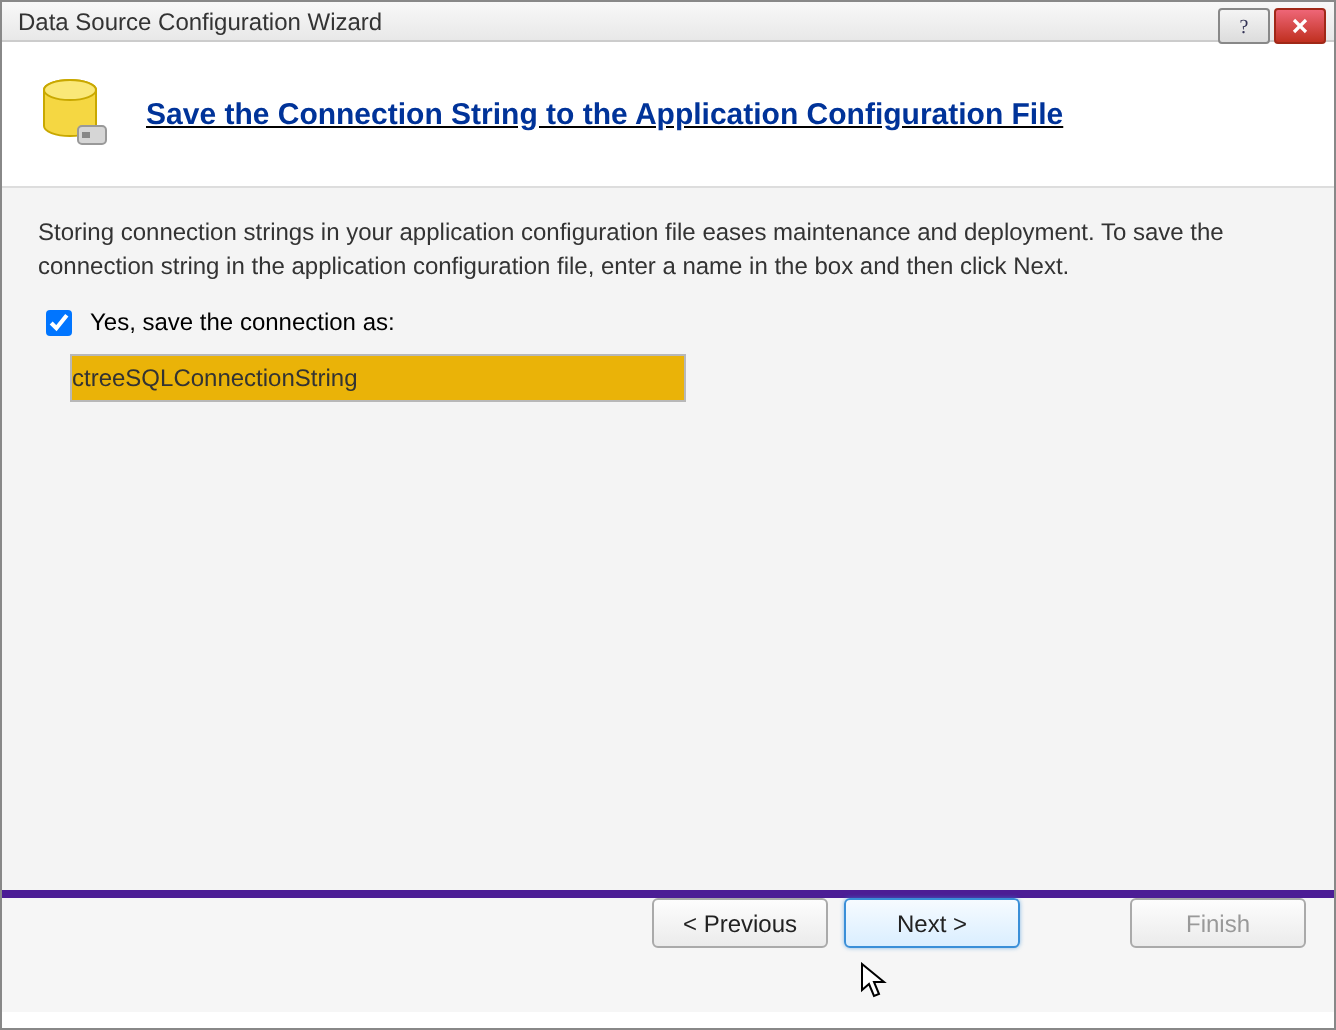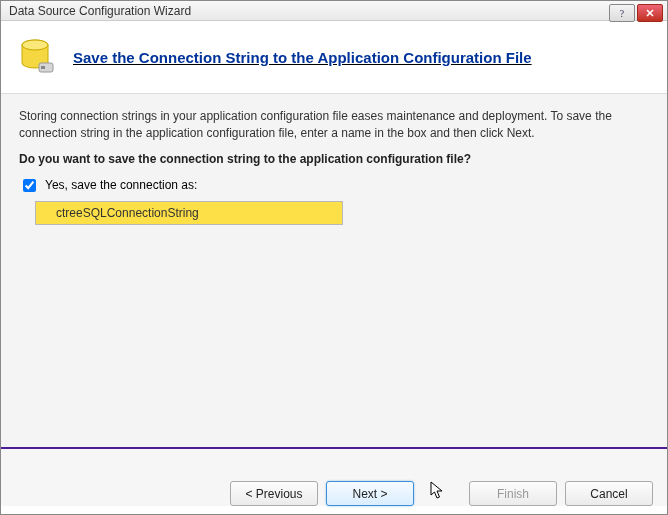--- a/index.html
+++ b/index.html
@@ -70,21 +70,21 @@
     flex-shrink: 0;
   }
   .header-title {
     font-size: 15px;
     font-weight: bold;
     color: #003399;
   }
   .content {
     background: #f4f4f4;
     border-top: 1px solid #ddd;
-    border-bottom: 2px solid #4c1d95;
+    border-bottom: 4px solid #4c1d95;
     padding: 14px 18px;
     height: 356px;
   }
   .desc {
     color: #333;
     line-height: 1.4;
     margin-bottom: 10px;
   }
   .question {
     font-weight: bold;
@@ -98,32 +98,32 @@
     margin-bottom: 6px;
   }
   .checkbox-row input[type="checkbox"] {
     width: 13px;
     height: 13px;
   }
   .conn-input {
     width: 308px;
     height: 24px;
     margin-left: 16px;
-    padding: 2px 20px;
+    padding: 2px 0;
     border: 1px solid #b8b8b8;
-    background: #fde047;
+    background: #eab308;
     font-family: inherit;
     font-size: 12px;
     color: #333;
   }
   .footer {
     height: 57px;
     background: #f6f6f6;
     display: flex;
-    align-items: flex-end;
+    align-items: flex-start;
     justify-content: flex-end;
     padding: 0 14px;
     gap: 8px;
   }
   .btn {
     width: 88px;
     height: 25px;
     border: 1px solid #aaa;
     background: linear-gradient(to bottom, #fdfdfd, #ebebeb);
     border-radius: 3px;
@@ -179,30 +179,28 @@
       <ellipse cx="18" cy="8" rx="13" ry="5" fill="#fae878" stroke="#c9a800" stroke-width="1"></ellipse>
       <rect x="22" y="26" width="14" height="9" rx="2" fill="#d6d6d6" stroke="#999" stroke-width="1"></rect>
       <rect x="24" y="29" width="4" height="3" fill="#888"></rect>
     </svg>
   </div>
   <div class="header-title">Save the Connection String to the Application Configuration File</div>
 </div>
 
 <div class="content">
   <div class="desc">Storing connection strings in your application configuration file eases maintenance and deployment. To save the connection string in the application configuration file, enter a name in the box and then click Next.</div>
-  <div class="question">Do you want to save the connection string to the application configuration file?</div>
   <div class="checkbox-row">
     <input type="checkbox" checked="" style="">
     <span>Yes, save the connection as:</span>
   </div>
   <input type="text" class="conn-input" value="ctreeSQLConnectionString" style="">
 </div>
 
 <div class="footer">
   <button class="btn">&lt; Previous</button>
   <button class="btn primary">Next &gt;</button>
   <button class="btn" disabled="">Finish</button>
-  <button class="btn">Cancel</button>
 </div>
 
 <svg class="cursor" viewBox="0 0 16 20">
   <path d="M1 1 L1 14 L4.5 11 L7 17 L9.5 16 L7 10 L12 10 Z" fill="#fff" stroke="#000" stroke-width="1"></path>
 </svg>
 
 </body></html>

